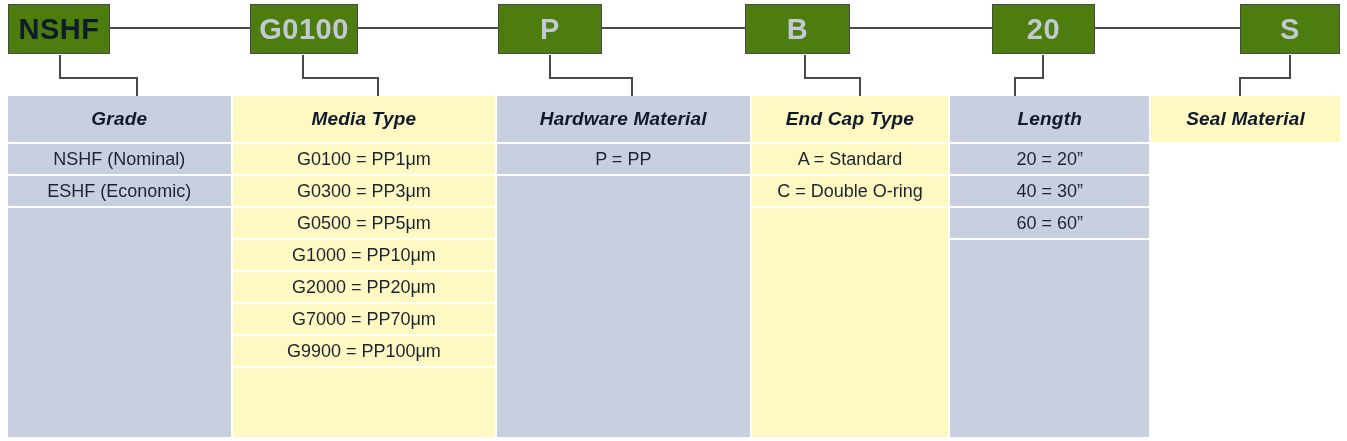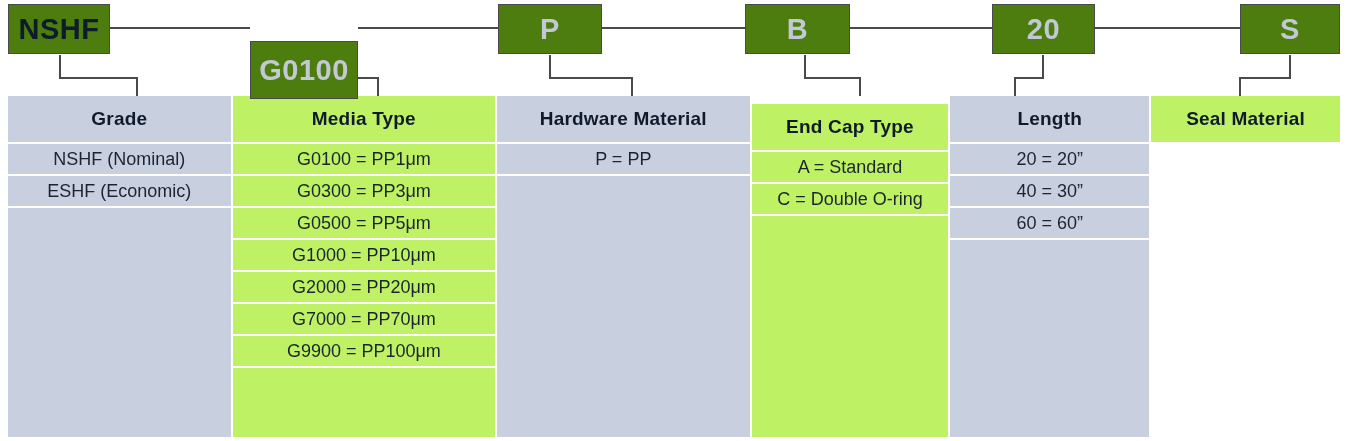--- a/index.html
+++ b/index.html
@@ -46,34 +46,35 @@
   .col { display: flex; flex-direction: column; gap: 2px; }
   .col-head {
     height: 46px;
     display: flex;
     align-items: center;
     justify-content: center;
     font-size: 19px;
     font-weight: bold;
     color: #101a2b;
     letter-spacing: 0.2px;
+    font-style: italic;
   }
   .col-body { flex: 1; display: flex; flex-direction: column; gap: 2px; }
   .cell {
     height: 30px;
     display: flex;
     align-items: center;
     justify-content: center;
     font-size: 18px;
     color: #1b2430;
     white-space: nowrap;
   }
   .cell.filler { flex: 1; min-height: 0; }
   .tone-a .col-head, .tone-a .cell { background: #c8d0e0; }
-  .tone-b .col-head, .tone-b .cell { background: #bef264; }
+  .tone-b .col-head, .tone-b .cell { background: #fef9c3; }
 </style>
 </head>
 <body>
 
 <div id="root">
 
   <svg id="wires" width="1347" height="441">
     <g stroke="#4a4a4a" stroke-width="2" fill="none">
 
       <line x1="110" y1="28" x2="250" y2="28"></line>
@@ -90,21 +91,21 @@
 
       <polyline points="805,55 805,78 860,78 860,96"></polyline>
 
       <polyline points="1043,55 1043,78 1015,78 1015,96"></polyline>
 
       <polyline points="1290,55 1290,78 1240,78 1240,96"></polyline>
     </g>
   </svg>
 
   <div class="code-box primary" style="left: 8px; top: 4px; width: 102px; height: 50px; color: rgb(13, 27, 42);">NSHF</div>
-  <div class="code-box" style="left: 250px; top: 4px; width: 108px; height: 58px; color: rgb(195, 201, 212); margin-top: 37px;">G0100</div>
+  <div class="code-box" style="left: 250px; top: 4px; width: 108px; height: 50px; color: rgb(195, 201, 212);">G0100</div>
   <div class="code-box" style="left: 498px; top: 4px; width: 104px; height: 50px; color: rgb(195, 201, 212);">P</div>
   <div class="code-box" style="left: 745px; top: 4px; width: 105px; height: 50px; color: rgb(195, 201, 212);">B</div>
   <div class="code-box" style="left: 992px; top: 4px; width: 103px; height: 50px; color: rgb(195, 201, 212);">20</div>
   <div class="code-box" style="left: 1240px; top: 4px; width: 100px; height: 50px; color: rgb(195, 201, 212);">S</div>
 
   <div id="matrix">
       <div class="col tone-a" style="width: 224px;">
         <div class="col-head">Grade</div>
         <div class="col-body">
           <div class="cell">NSHF (Nominal)</div>
@@ -125,21 +126,21 @@
           <div class="cell filler"></div>
         </div>
       </div>
       <div class="col tone-a" style="width: 254px;">
         <div class="col-head">Hardware Material</div>
         <div class="col-body">
           <div class="cell">P = PP</div>
           <div class="cell filler"></div>
         </div>
       </div>
-      <div class="col tone-b" style="width: 198px; margin-top: 8px;">
+      <div class="col tone-b" style="width: 198px;">
         <div class="col-head">End Cap Type</div>
         <div class="col-body">
           <div class="cell">A = Standard</div>
           <div class="cell">C = Double O-ring</div>
           <div class="cell filler"></div>
         </div>
       </div>
       <div class="col tone-a" style="width: 200px;">
         <div class="col-head">Length</div>
         <div class="col-body">

